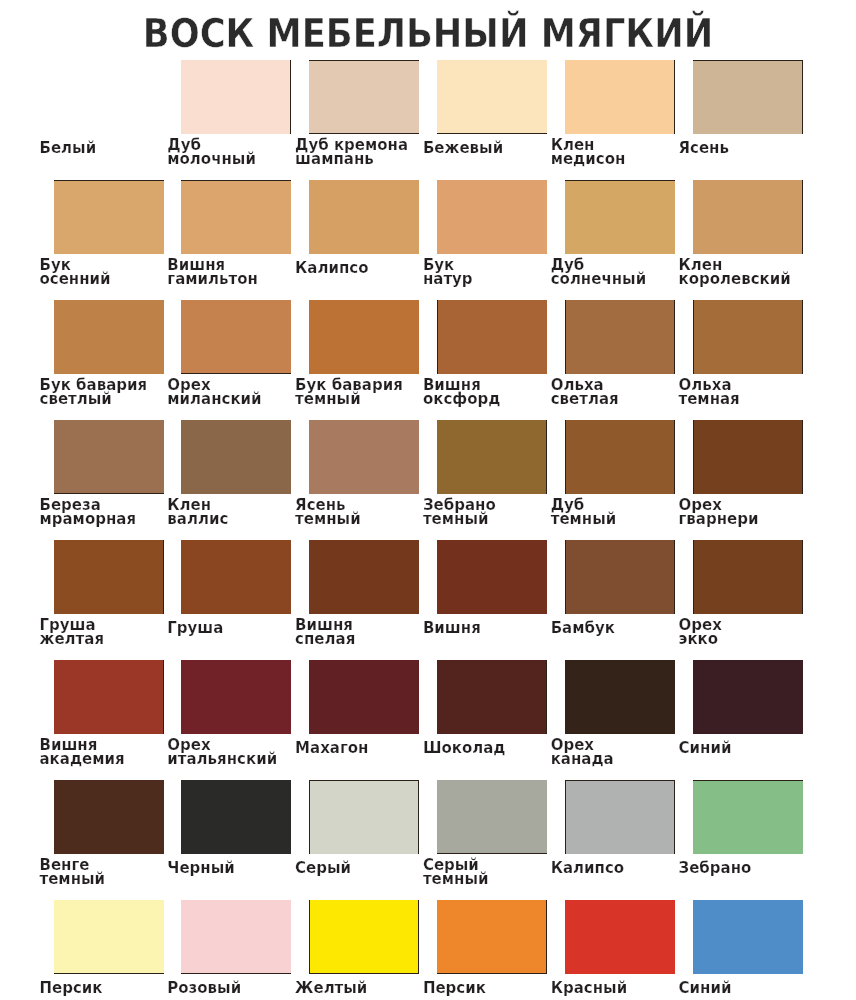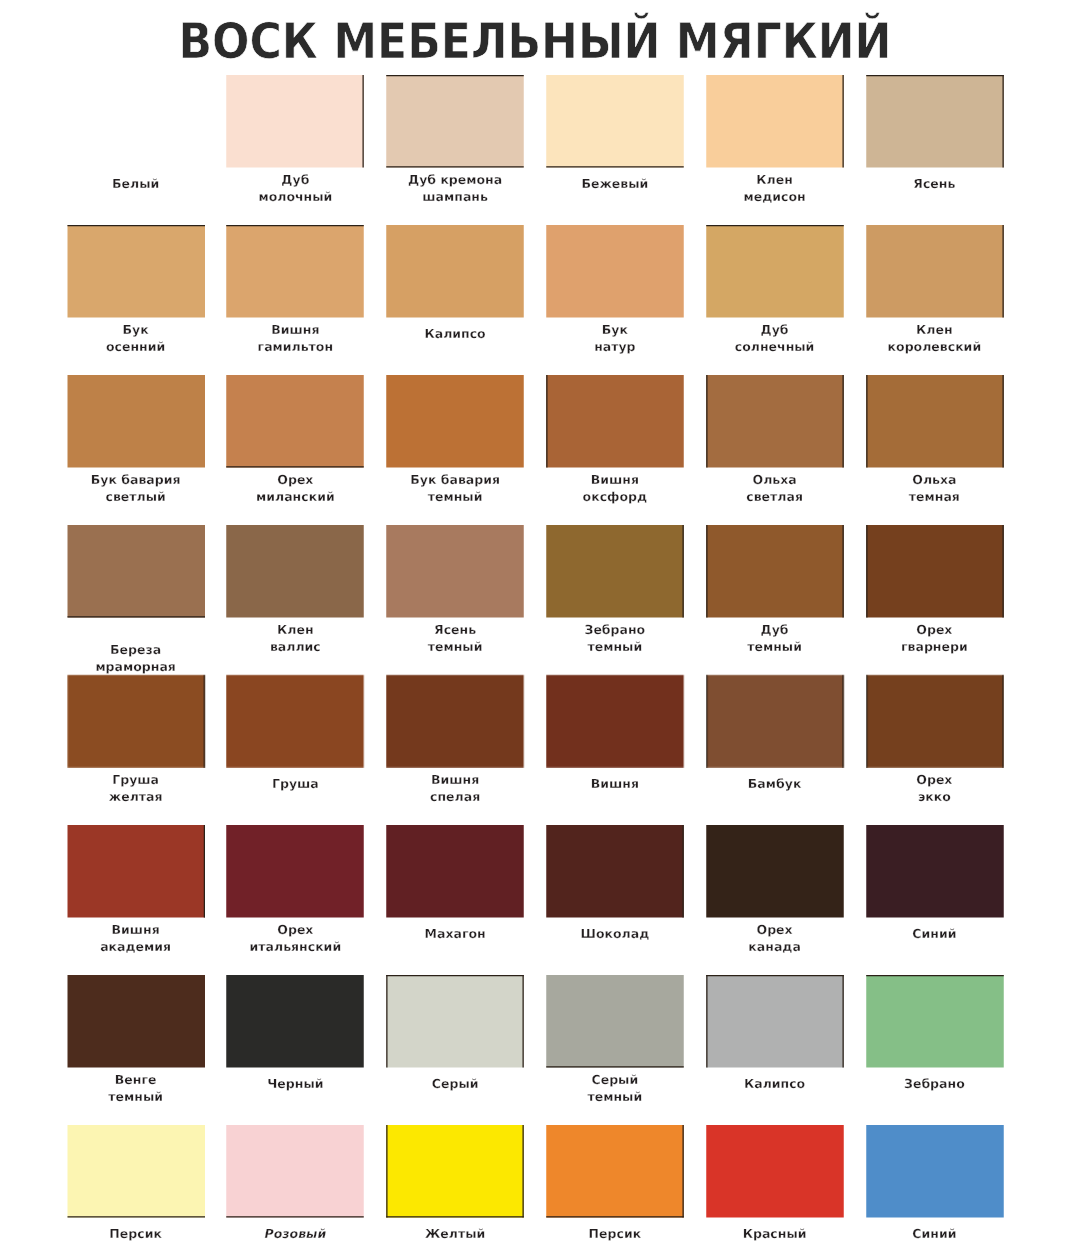--- a/index.html
+++ b/index.html
@@ -6,23 +6,23 @@
   html,body{margin:0;padding:0;background:#ffffff;}
   body{width:856px;height:1000px;overflow:hidden;background:#ffffff;
        font-family:"DejaVu Sans",sans-serif;}
   #page{position:relative;width:856px;height:1000px;background:#ffffff;overflow:hidden;}
   #title{position:absolute;left:0;top:14px;width:856px;text-align:center;
          font-family:"DejaVu Sans Condensed","DejaVu Sans",sans-serif;
          font-weight:bold;font-size:39.2px;line-height:40px;color:#2b2b2b;
          transform:translateZ(0);-webkit-text-stroke:0.5px #ffffff;}
   .cell{position:absolute;width:110px;}
   .sw{position:absolute;left:0;top:0;width:110px;height:74px;box-sizing:border-box;}
-  .lbl{position:absolute;left:-14px;width:138px;text-align:center;
+  .lbl{position:absolute;left:-14px;width:138px;text-align:left;
        font-family:"DejaVu Sans",sans-serif;
-       font-weight:bold;font-size:10px;line-height:14.0px;color:#231f20;
+       font-weight:bold;font-size:15px;line-height:14.0px;color:#231f20;
        white-space:pre-line;transform:translateZ(0);-webkit-text-stroke:0.22px #ffffff;}
 </style>
 </head>
 <body>
 
 <div id="page">
   <div id="title">ВОСК МЕБЕЛЬНЫЙ МЯГКИЙ</div>
   <div id="grid">
       <div class="cell" style="left: 53.5px; top: 59.5px;">
         <div class="sw" style="background: rgb(255, 255, 255);"></div>
@@ -105,21 +105,21 @@
         <div class="lbl" style="top: 78.8px;">Ольха
 светлая</div>
       </div>
       <div class="cell" style="left: 692.5px; top: 299.5px;">
         <div class="sw" style="background: rgb(164, 108, 56); border-right: 1.3px solid rgb(43, 33, 24); border-left: 1.3px solid rgb(43, 33, 24);"></div>
         <div class="lbl" style="top: 78.8px;">Ольха
 темная</div>
       </div>
       <div class="cell" style="left: 53.5px; top: 419.5px;">
         <div class="sw" style="background: rgb(154, 112, 80); border-bottom: 1.3px solid rgb(43, 33, 24);"></div>
-        <div class="lbl" style="top: 78.8px; margin-top: 16px;">Береза
+        <div class="lbl" style="top: 78.8px;">Береза
 мраморная</div>
       </div>
       <div class="cell" style="left: 181.3px; top: 419.5px;">
         <div class="sw" style="background: rgb(138, 103, 73);"></div>
         <div class="lbl" style="top: 78.8px;">Клен
 валлис</div>
       </div>
       <div class="cell" style="left: 309.1px; top: 419.5px;">
         <div class="sw" style="background: rgb(168, 122, 95);"></div>
         <div class="lbl" style="top: 78.8px;">Ясень
@@ -219,21 +219,21 @@
       <div class="cell" style="left: 692.5px; top: 779.5px;">
         <div class="sw" style="background: rgb(133, 191, 135); border-top: 1.3px solid rgb(43, 33, 24);"></div>
         <div class="lbl" style="top: 81.7px;">Зебрано</div>
       </div>
       <div class="cell" style="left: 53.5px; top: 899.5px;">
         <div class="sw" style="background: rgb(252, 245, 178); border-bottom: 1.3px solid rgb(43, 33, 24);"></div>
         <div class="lbl" style="top: 81.7px;">Персик</div>
       </div>
       <div class="cell" style="left: 181.3px; top: 899.5px;">
         <div class="sw" style="background: rgb(248, 210, 211); border-bottom: 1.3px solid rgb(43, 33, 24);"></div>
-        <div class="lbl" style="top: 81.7px; font-style: italic;">Розовый</div>
+        <div class="lbl" style="top: 81.7px;">Розовый</div>
       </div>
       <div class="cell" style="left: 309.1px; top: 899.5px;">
         <div class="sw" style="background: rgb(252, 232, 0); border-right: 1.3px solid rgb(43, 33, 24); border-bottom: 1.3px solid rgb(43, 33, 24); border-left: 1.3px solid rgb(43, 33, 24);"></div>
         <div class="lbl" style="top: 81.7px;">Желтый</div>
       </div>
       <div class="cell" style="left: 436.9px; top: 899.5px;">
         <div class="sw" style="background: rgb(238, 135, 43); border-right: 1.3px solid rgb(43, 33, 24); border-bottom: 1.3px solid rgb(43, 33, 24);"></div>
         <div class="lbl" style="top: 81.7px;">Персик</div>
       </div>
       <div class="cell" style="left: 564.7px; top: 899.5px;">

